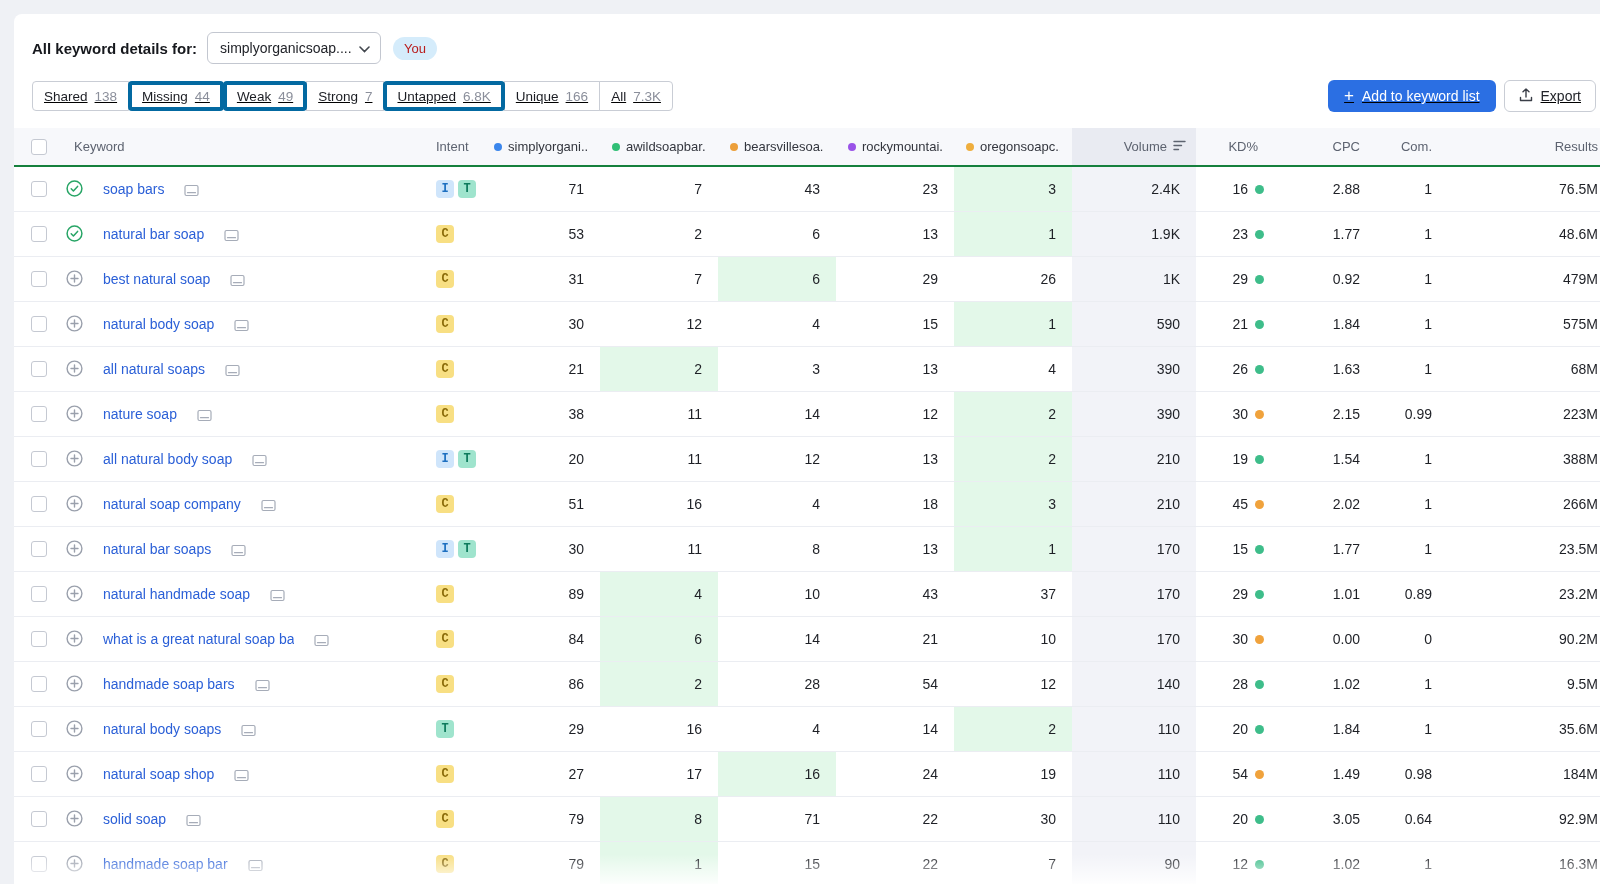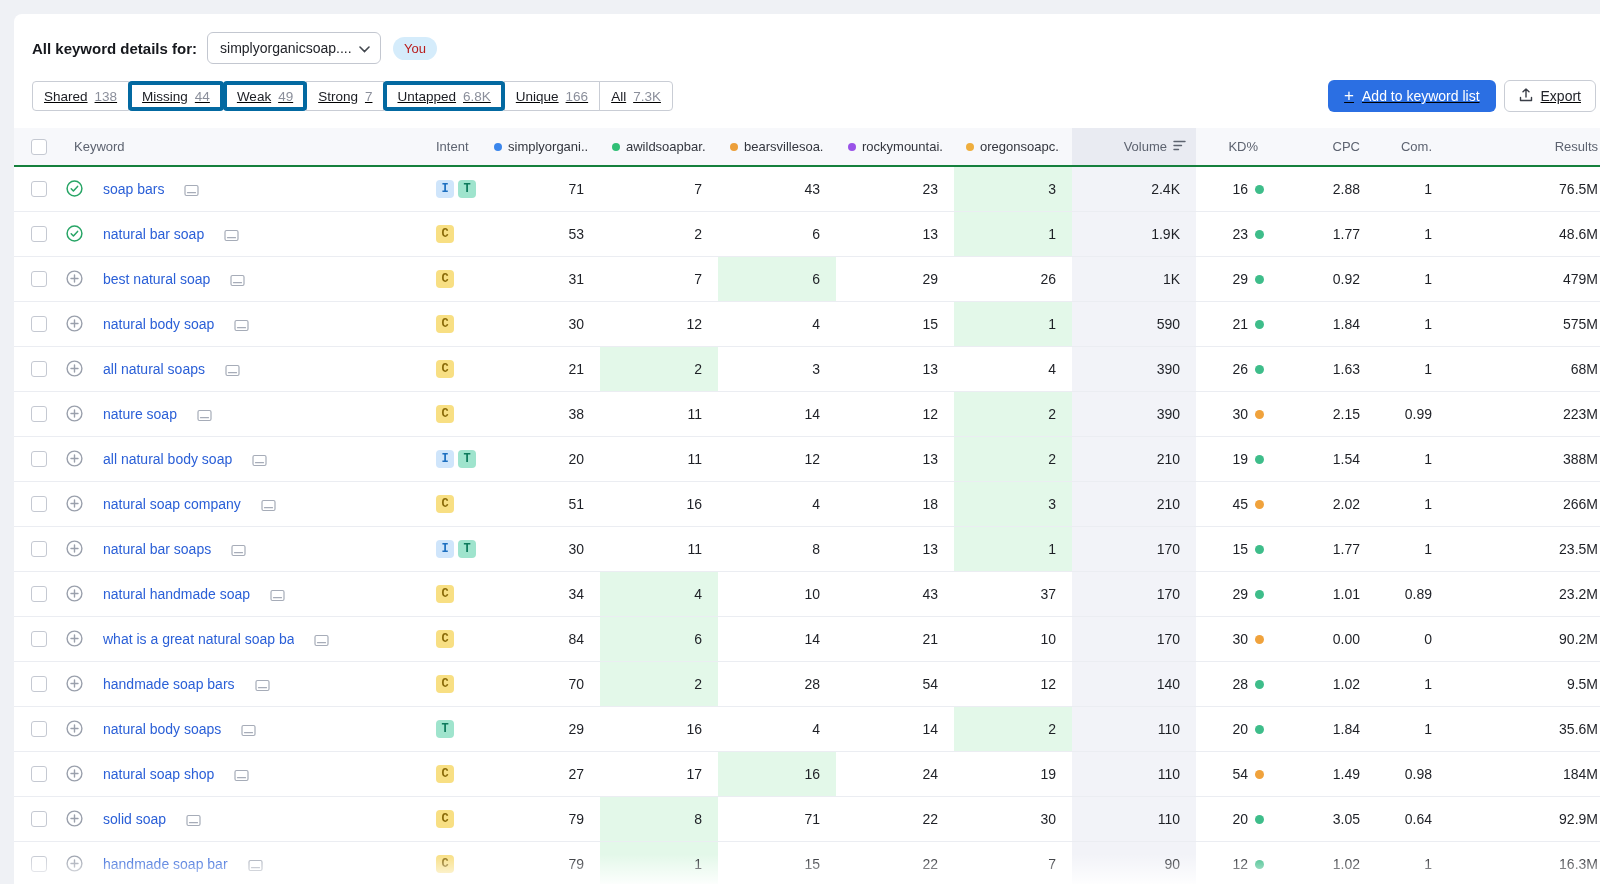--- a/index.html
+++ b/index.html
@@ -523,21 +523,21 @@
               <a class="kw-link">natural handmade soap</a>
               <span class="serp-icon">
                 <svg width="15" height="13" viewBox="0 0 15 13">
                   <rect x="1" y="1.5" width="13" height="10" rx="1.5" fill="none" stroke="#a6acb8" stroke-width="1.2"></rect>
                   <path d="M3.5 8.7h8" stroke="#a6acb8" stroke-width="1.2" stroke-linecap="round"></path>
                 </svg>
               </span>
             </div>
           </td>
           <td class="intent-cell"><span class="badge intent-c">C</span></td>
-          <td class="pos">34</td>
+          <td class="pos">89</td>
           <td class="pos best">4</td>
           <td class="pos">10</td>
           <td class="pos">43</td>
           <td class="pos">37</td>
           <td class="vol">170</td>
           <td class="kd"><span class="kd-num">29</span><span class="kd-dot" style="background:#3ebd8a"></span></td>
           <td class="numc">1.01</td>
           <td class="numc">0.89</td>
           <td class="numc">23.2M</td>
         </tr>
@@ -585,21 +585,21 @@
               <a class="kw-link">handmade soap bars</a>
               <span class="serp-icon">
                 <svg width="15" height="13" viewBox="0 0 15 13">
                   <rect x="1" y="1.5" width="13" height="10" rx="1.5" fill="none" stroke="#a6acb8" stroke-width="1.2"></rect>
                   <path d="M3.5 8.7h8" stroke="#a6acb8" stroke-width="1.2" stroke-linecap="round"></path>
                 </svg>
               </span>
             </div>
           </td>
           <td class="intent-cell"><span class="badge intent-c">C</span></td>
-          <td class="pos">70</td>
+          <td class="pos">86</td>
           <td class="pos best">2</td>
           <td class="pos">28</td>
           <td class="pos">54</td>
           <td class="pos">12</td>
           <td class="vol">140</td>
           <td class="kd"><span class="kd-num">28</span><span class="kd-dot" style="background:#3ebd8a"></span></td>
           <td class="numc">1.02</td>
           <td class="numc">1</td>
           <td class="numc">9.5M</td>
         </tr>

